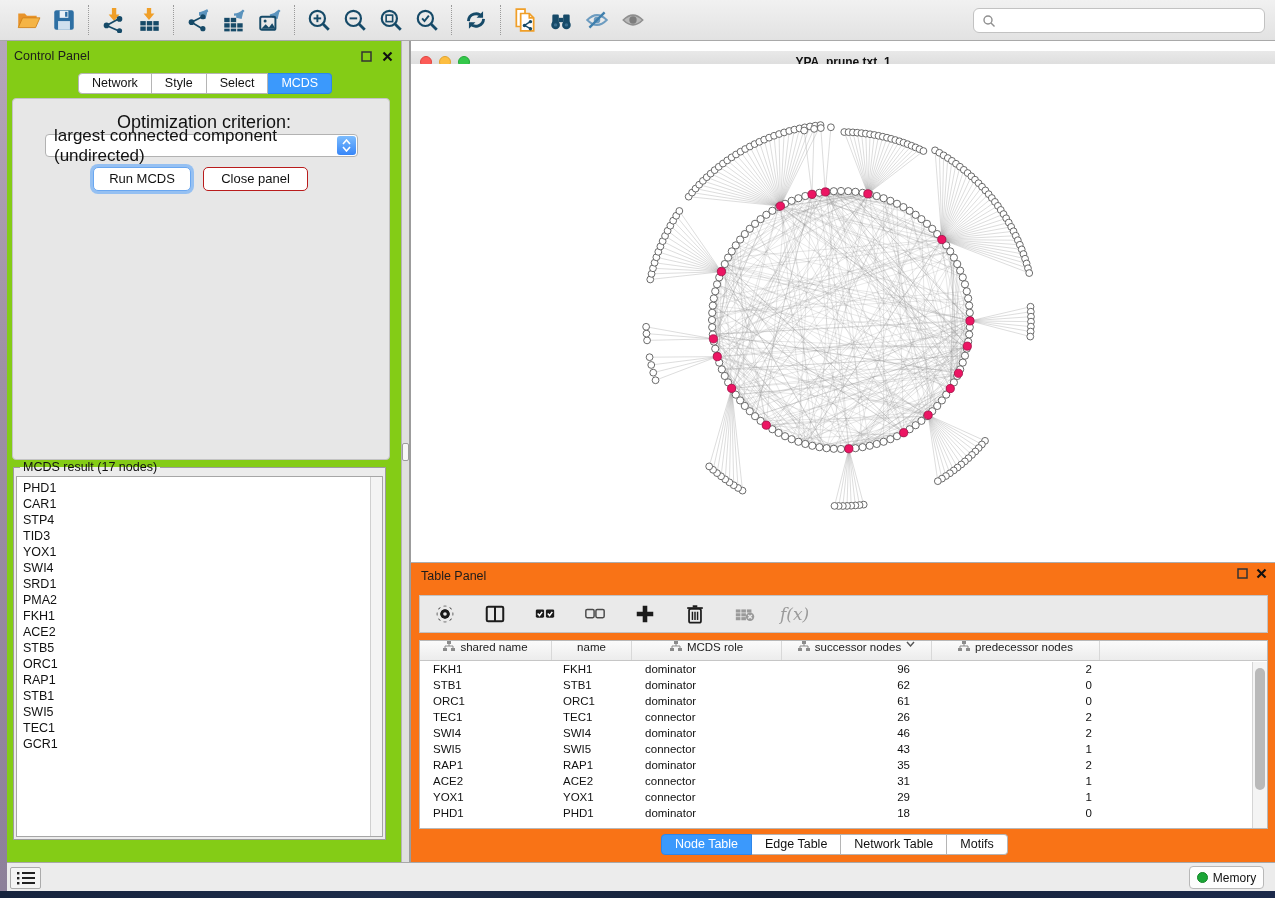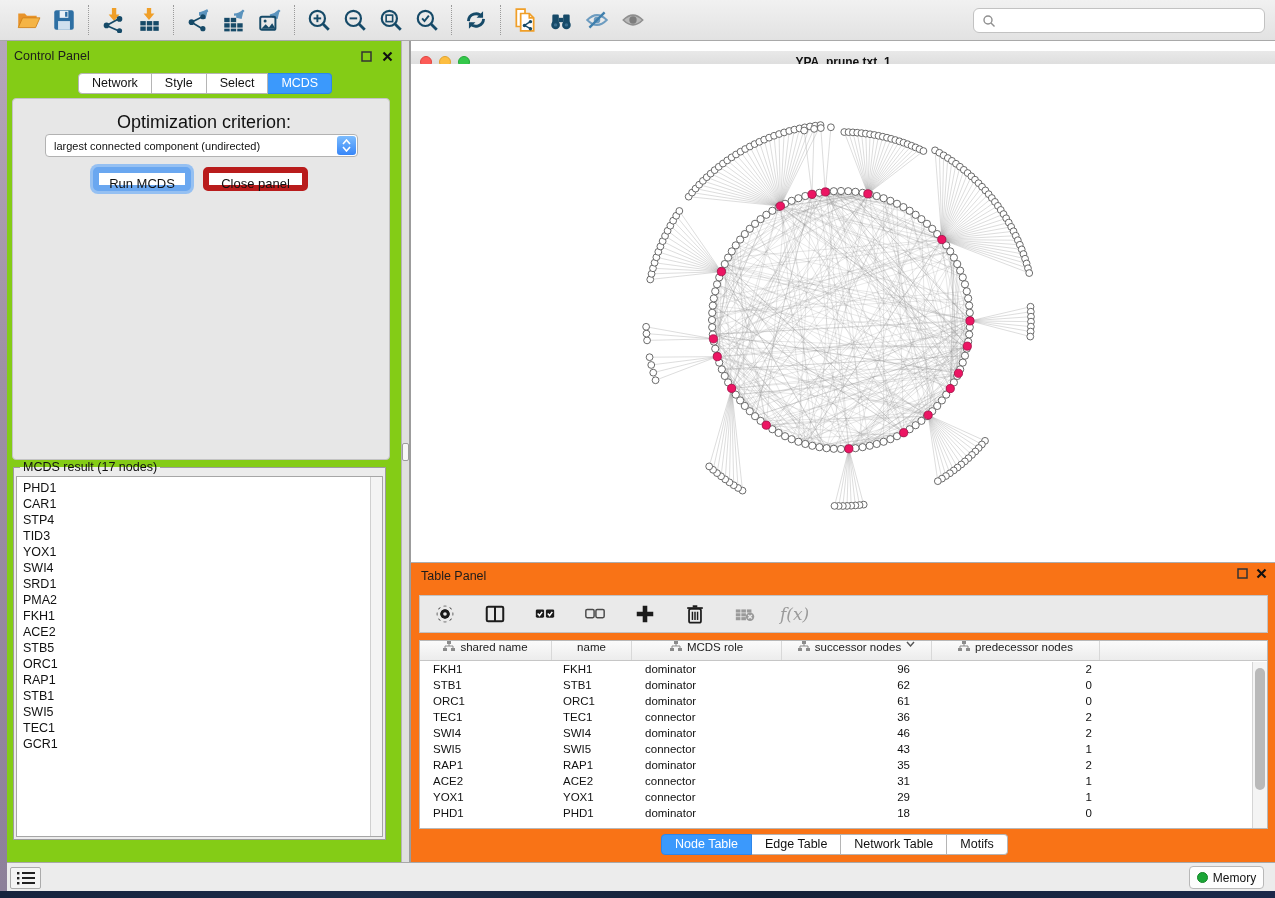--- a/index.html
+++ b/index.html
@@ -30,26 +30,26 @@
   .cp-tabs { position:absolute; left:71px; top:32px; display:flex; height:21px; }
   .seg-tab { border:1px solid #b5b5b5; border-left-width:0; background:#fff; color:#111;
     font-size:12.5px; padding:0 13px; line-height:19px; }
   .seg-tab.first { border-left-width:1px; border-radius:4px 0 0 4px; }
   .seg-tab.last { border-radius:0 4px 4px 0; }
   .seg-tab.active { background:#3b99fc; border-color:#2e86ea; color:#fff; }
   .cp-box { position:absolute; left:5px; top:57px; width:378px; height:362px;
     border:1px solid #c3c3c3; border-radius:4px; background:#e7e7e7; }
   .opt-label { position:absolute; left:0; top:71px; width:100%; text-align:center; font-size:18px; color:#111; }
   .mac-select { position:absolute; left:38px; top:93px; width:313px; height:23px; background:#fff;
-    border:1px solid #b2b2b2; border-radius:4px; font-size:11px; color:#111;
+    border:1px solid #b2b2b2; border-radius:4px; font-size:17px; color:#111;
     display:flex; align-items:center; padding-left:8px; }
   .mac-select .stepper { position:absolute; right:1px; top:1px; bottom:1px; width:19px;
     border-radius:3px; background:linear-gradient(#7cbcfd,#3786f8); display:flex; flex-direction:column;
     align-items:center; justify-content:center; gap:1px; }
-  .mac-btn { position:absolute; height:24px; background:#fff; border:6px solid #b91c1c; border-radius:5px;
+  .mac-btn { position:absolute; height:24px; background:#fff; border:1px solid #b91c1c; border-radius:5px;
     font-size:13px; color:#111; text-align:center; line-height:22px; }
   .mac-btn.focus { box-shadow:0 0 0 3px rgba(82,160,252,.55); border-color:#6aa7f0; }
   .mcds-fieldset { position:absolute; left:6px; top:419px; width:373px; height:380px;
     border:1px solid #9d9d9d; background:#ececec; padding:2px; }
   .mcds-fieldset legend { font-size:12.5px; color:#111; padding:0 3px; margin-left:4px; }
   .mcds-list { position:relative; width:100%; height:100%; background:#fff; border:1px solid #a6a6a6;
     font-size:12.5px; color:#111; padding:3px 0 0 6px; line-height:16px; overflow:hidden; }
   .mcds-scroll { position:absolute; right:0; top:0; bottom:0; width:12px; background:#f4f4f4; border-left:1px solid #d0d0d0; }
 
   
@@ -1240,21 +1240,21 @@
           <div class="c2">ORC1</div>
           <div class="c3">dominator</div>
           <div class="c4">61</div>
           <div class="c5">0</div>
         </div>
 
         <div class="dt-row">
           <div class="c1">TEC1</div>
           <div class="c2">TEC1</div>
           <div class="c3">connector</div>
-          <div class="c4">36</div>
+          <div class="c4">26</div>
           <div class="c5">2</div>
         </div>
 
         <div class="dt-row">
           <div class="c1">SWI4</div>
           <div class="c2">SWI4</div>
           <div class="c3">dominator</div>
           <div class="c4">46</div>
           <div class="c5">2</div>
         </div>

